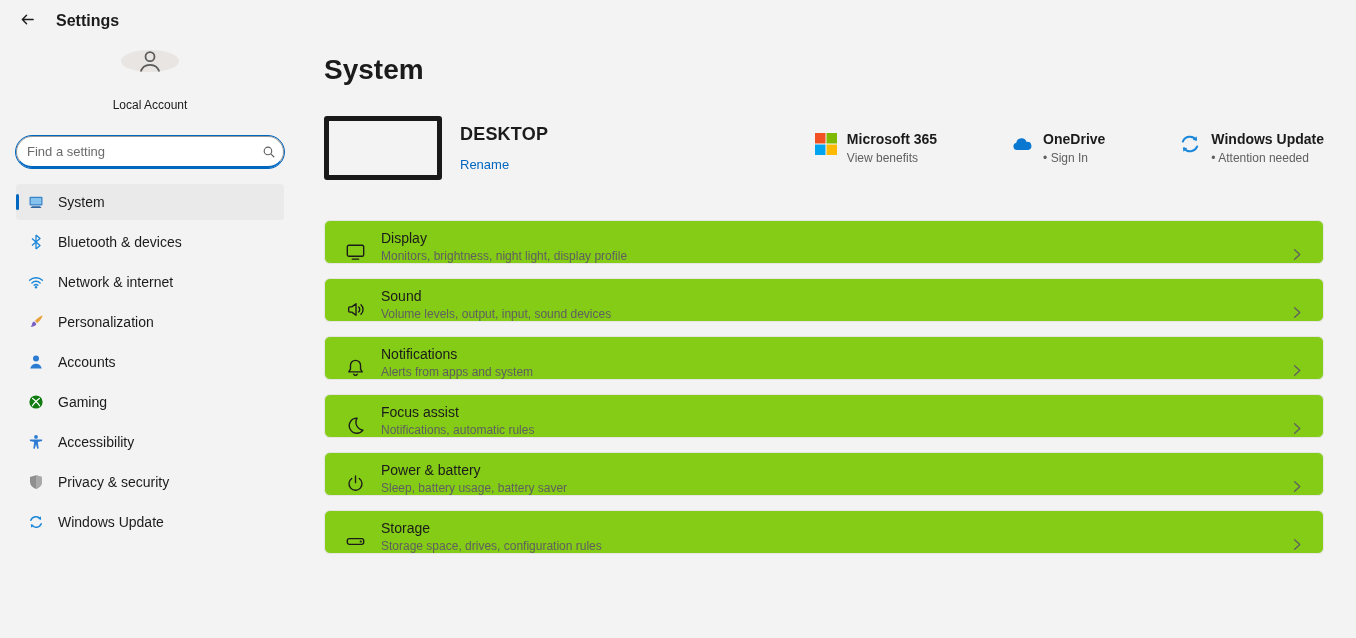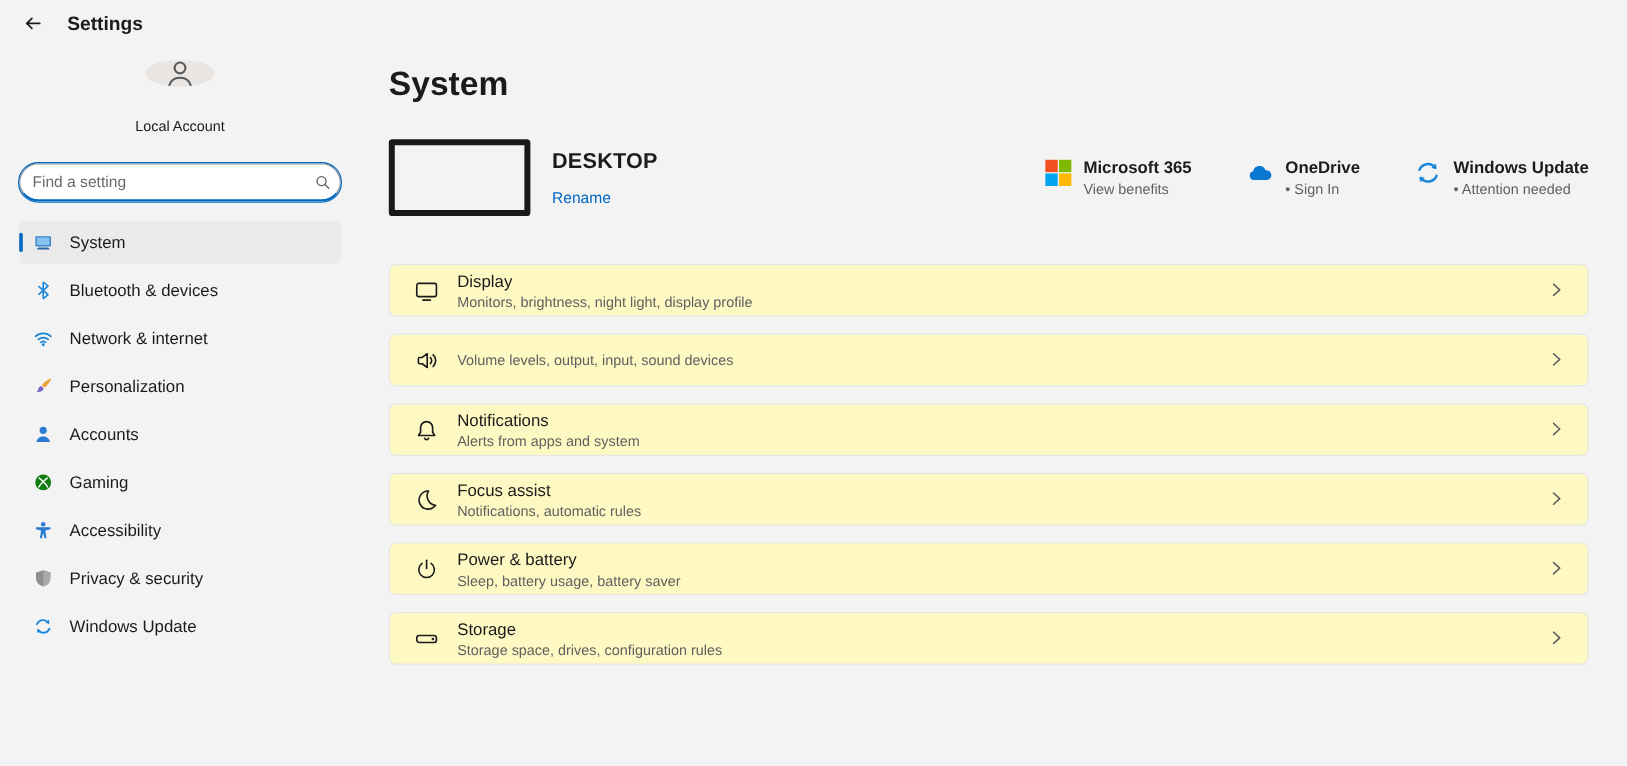--- a/index.html
+++ b/index.html
@@ -52,29 +52,29 @@
       radial-gradient(circle at 44% 42%, #b8e0f7 0%, rgba(184,224,247,0) 16%),
       radial-gradient(circle at 32% 58%, #6fb4ec 0%, rgba(111,180,236,0) 30%),
       radial-gradient(circle at 58% 32%, #4a97e4 0%, rgba(74,151,228,0) 34%),
       radial-gradient(circle at 46% 52%, #2a6fd0 0%, rgba(42,111,208,0) 55%),
       linear-gradient(150deg,#10railing 0%, #0d2f6e 0%, #0a2257 60%, #071a44 100%);
   }
   .device-info { margin-left:18px; display:flex; flex-direction:column; gap:12px; }
   .device-name { font-size:18px; font-weight:700; letter-spacing:.2px; }
   .rename-link { font-size:13px; color:#0067c0; text-decoration:none; cursor:pointer; }
 
-  .status-group { margin-left:auto; display:flex; align-items:center; gap:46px;padding-left:36px; }
+  .status-group { margin-left:auto; display:flex; align-items:center; gap:74px;padding-left:36px; }
   .status { display:flex; align-items:flex-start; gap:10px; cursor:pointer; }
   .status-ico { width:22px; height:22px; margin-top:2px; }
   .status-ico svg { width:22px; height:22px; display:block; }
   .status-title { font-size:14px; font-weight:700; }
   .status-sub { font-size:12px; color:#5f5f5f; margin-top:4px; }
 
   .cards { margin-top:40px; }
-  .card { display:flex; align-items:center; height:44px; background:#fef9c3;
+  .card { display:flex; align-items:flex-end; height:44px; background:#84cc16;
     border:1px solid #e5e5e5; border-radius:6px; margin-bottom:14px; padding:0 18px; cursor:pointer; }
   .card-ico { width:24px; height:24px; flex:0 0 24px; display:flex; align-items:center; justify-content:center; }
   .card-ico svg { width:21px; height:21px; stroke:#1b1b1b; fill:none; stroke-width:1.3;
     stroke-linecap:round; stroke-linejoin:round; }
   .card-text { margin-left:14px; display:flex; flex-direction:column; gap:3px; }
   .card-title { font-size:14px; }
   .card-sub { font-size:12px; color:#5f5f5f; }
   .card-chevron { margin-left:auto; width:16px; height:16px; }
   .card-chevron svg { width:15px; height:15px; stroke:#5f5f5f; fill:none; stroke-width:1.4;
     stroke-linecap:round; stroke-linejoin:round; }
@@ -303,20 +303,21 @@
 
       <div class="card">
         <span class="card-ico">
           <svg viewBox="0 0 20 20">
               <path d="M10.5 4.5v11l-4-3H4.5a1 1 0 0 1-1-1v-3a1 1 0 0 1 1-1H6.5z"></path>
               <path d="M13 7.6a3.3 3.3 0 0 1 0 4.8"></path>
               <path d="M15.2 5.4a6.3 6.3 0 0 1 0 9.2"></path>
             </svg>
         </span>
         <div class="card-text">
+          <span class="card-title">Sound</span>
           <span class="card-sub">Volume levels, output, input, sound devices</span>
         </div>
         <span class="card-chevron">
           <svg viewBox="0 0 16 16">
               <path d="M6 3l5.5 5L6 13"></path>
             </svg>
         </span>
       </div>
 
       <div class="card">

